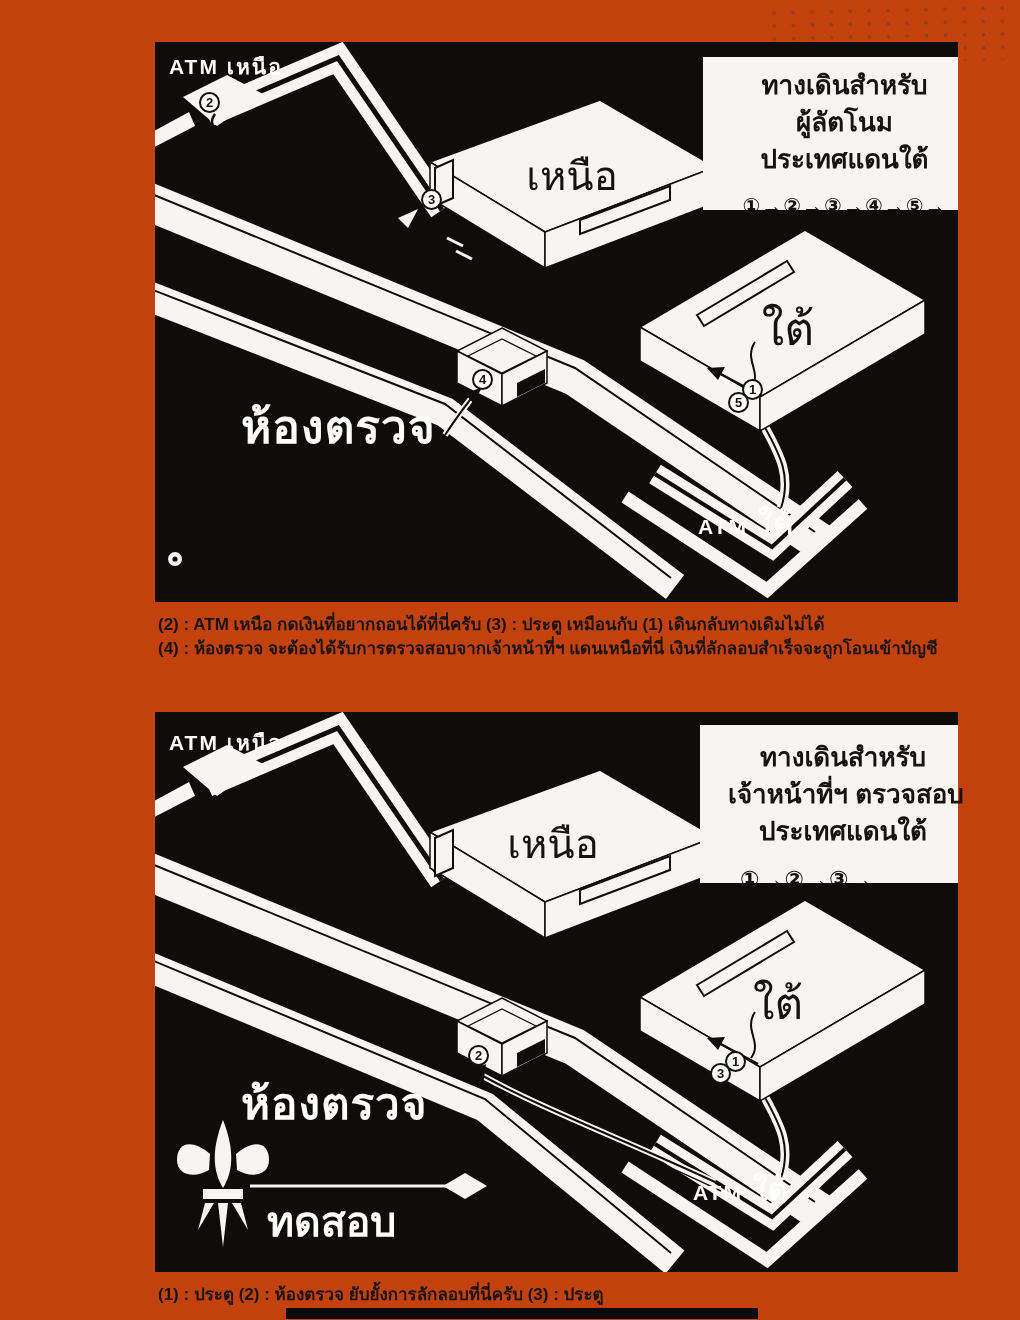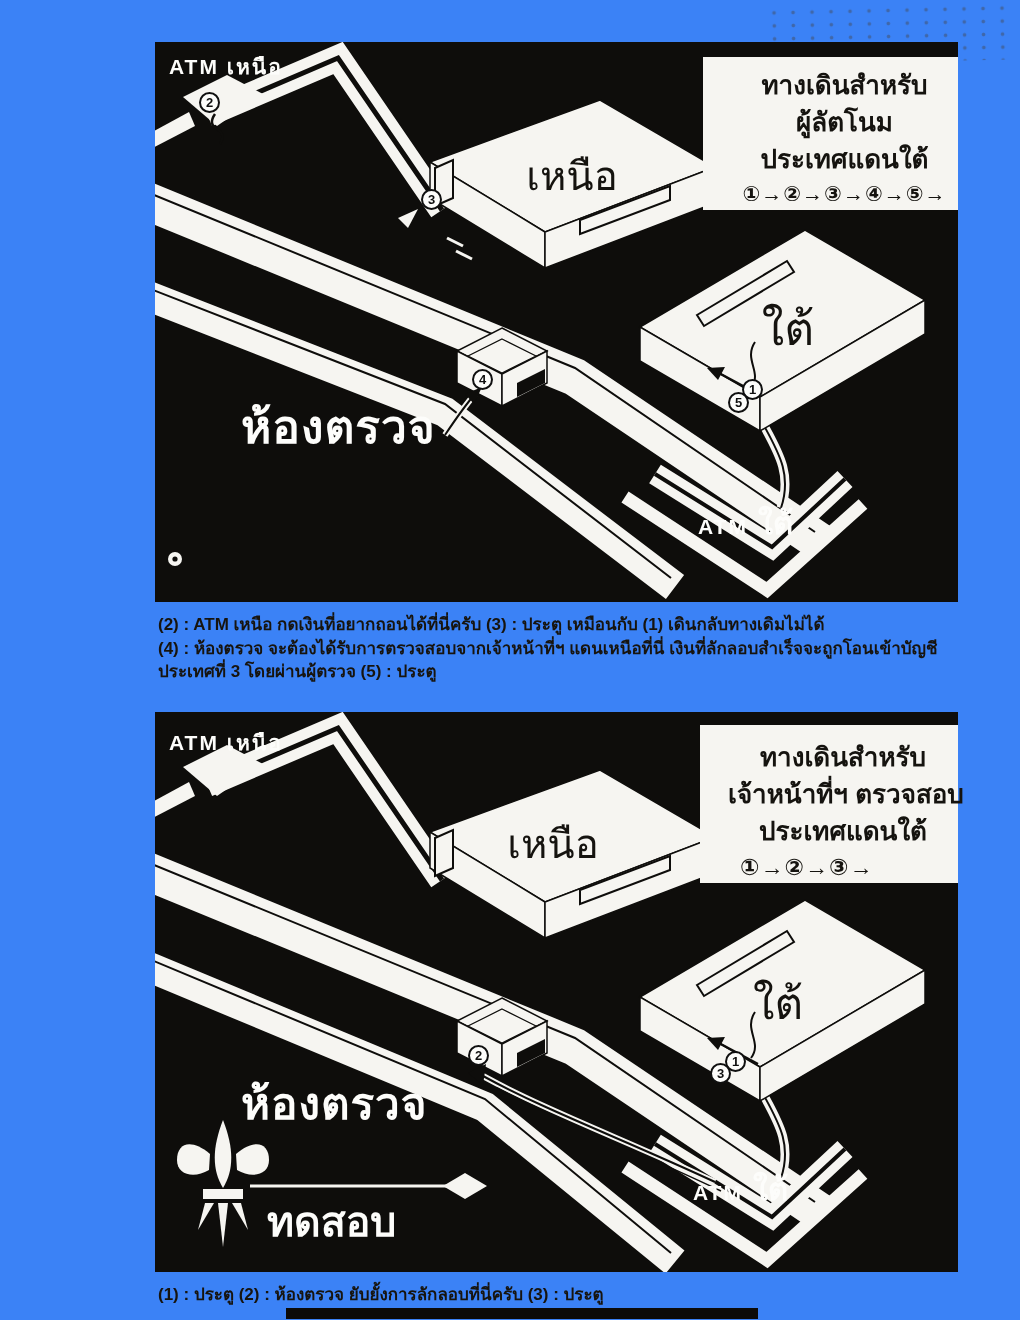--- a/index.html
+++ b/index.html
@@ -1,26 +1,26 @@
 <!DOCTYPE html>
 <html><head>
 <meta charset="utf-8">
 <style>
   html,body{margin:0;padding:0;background:#e8e6e1;}
-  .page{position:relative;width:1020px;height:1320px;background:#3b82f6;overflow:hidden;
+  .page{position:relative;width:1020px;height:1320px;background:#c2410c;overflow:hidden;
         font-family:"Liberation Sans","DejaVu Sans",sans-serif;}
   .noise{position:absolute;left:765px;top:4px;width:248px;height:58px;opacity:.75;
          background-image:radial-gradient(circle, rgba(70,64,58,.55) 1.3px, rgba(0,0,0,0) 2.3px);
          background-size:19px 13px;transform:rotate(-1.2deg);}
   .panel{position:absolute;left:155px;width:803px;height:560px;background:#0e0d0b;}
   #p1{top:42px;} #p2{top:712px;}
   .panel svg{position:absolute;left:0;top:0;}
   .legend{position:absolute;background:#f6f5f1;color:#15130f;text-align:center;font-weight:bold;padding-left:28px;}
   .legend .ln{font-size:26px;line-height:37px;white-space:nowrap;}
-  .legend .seq{font-size:21px;letter-spacing:1px;margin-top:4px;white-space:nowrap;}
+  .legend .seq{font-size:21px;letter-spacing:1px;margin-top:16px;white-space:nowrap;}
   #p1 .legend{left:548px;top:15px;width:255px;height:153px;padding-top:10px;box-sizing:border-box;}
   #p2 .legend{left:545px;top:13px;width:258px;height:158px;padding-top:14px;box-sizing:border-box;}
   #p2 .legend .seq{text-align:left;padding-left:12px;font-size:23px;}
   .atm-n{position:absolute;left:14px;color:#fdfdfb;font-size:21px;font-weight:bold;letter-spacing:2px;white-space:nowrap;}
   #p1 .atm-n{top:8px;} #p2 .atm-n{top:14px;}
   .bldg{position:absolute;color:#15130f;font-weight:normal;text-align:center;white-space:nowrap;}
   #p1 .bn{left:337px;top:102px;width:160px;font-size:40px;}
   #p1 .bs{left:583px;top:250px;width:100px;font-size:46px;}
   #p2 .bn{left:318px;top:100px;width:160px;font-size:40px;}
   #p2 .bs{left:573px;top:256px;width:100px;font-size:44px;}
@@ -113,21 +113,20 @@
     <div class="marker" style="left:44px;top:50px;">2</div>
     <div class="marker" style="left:266px;top:147px;">3</div>
     <div class="marker" style="left:317px;top:327px;">4</div>
     <div class="marker" style="left:587px;top:337px;">1</div>
     <div class="marker" style="left:573px;top:350px;">5</div>
   </section>
 
   <div class="caption" id="c1">
     <div>(2) : ATM เหนือ กดเงินที่อยากถอนได้ที่นี่ครับ (3) : ประตู เหมือนกับ (1) เดินกลับทางเดิมไม่ได้</div>
     <div>(4) : ห้องตรวจ จะต้องได้รับการตรวจสอบจากเจ้าหน้าที่ฯ แดนเหนือที่นี่ เงินที่ลักลอบสำเร็จจะถูกโอนเข้าบัญชี</div>
-    <div>ประเทศที่ 3 โดยผ่านผู้ตรวจ (5) : ประตู</div>
   </div>
 
   <section class="panel" id="p2">
     <svg width="803" height="560" viewBox="0 0 803 560">
       <polyline points="52,72 183,16 287,168" fill="none" stroke="#f6f5f1" stroke-width="26"></polyline>
       <polyline points="52,72 183,16 287,168" fill="none" stroke="#0e0d0b" stroke-width="5"></polyline>
       <polygon points="28,55 72,33 108,52 62,84" fill="#f6f5f1"></polygon>
       <polygon points="34,70 -14,96 -14,112 40,84" fill="#f6f5f1"></polygon>
       <polyline points="-30,150 420,335 665,500" fill="none" stroke="#f6f5f1" stroke-width="38"></polyline>
       <polyline points="-30,141 420,326 660,490" fill="none" stroke="#0e0d0b" stroke-width="2"></polyline>

